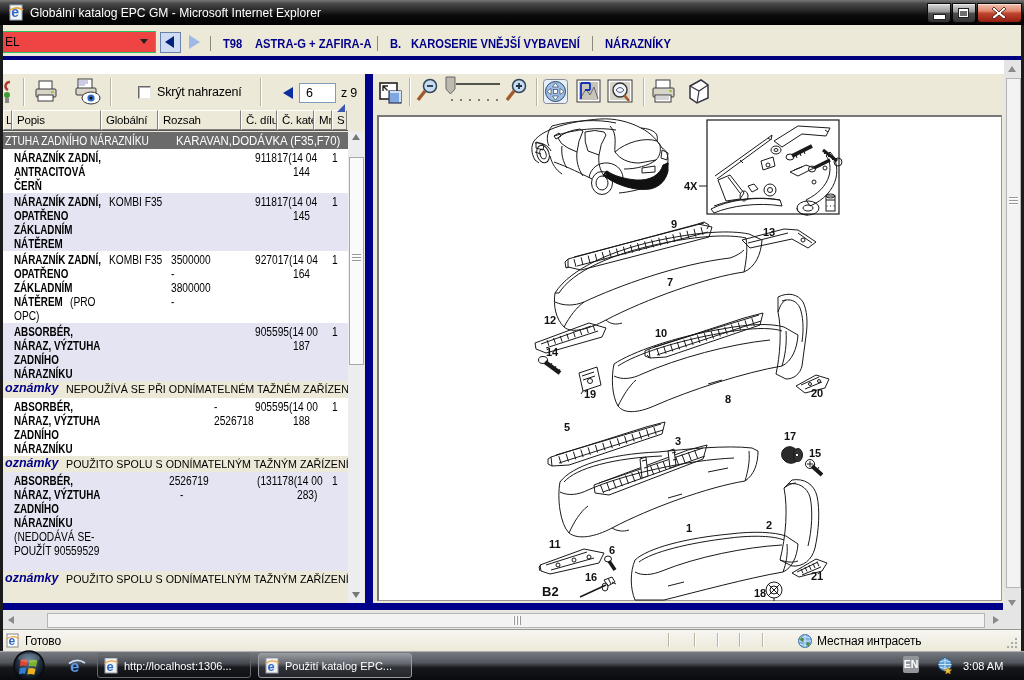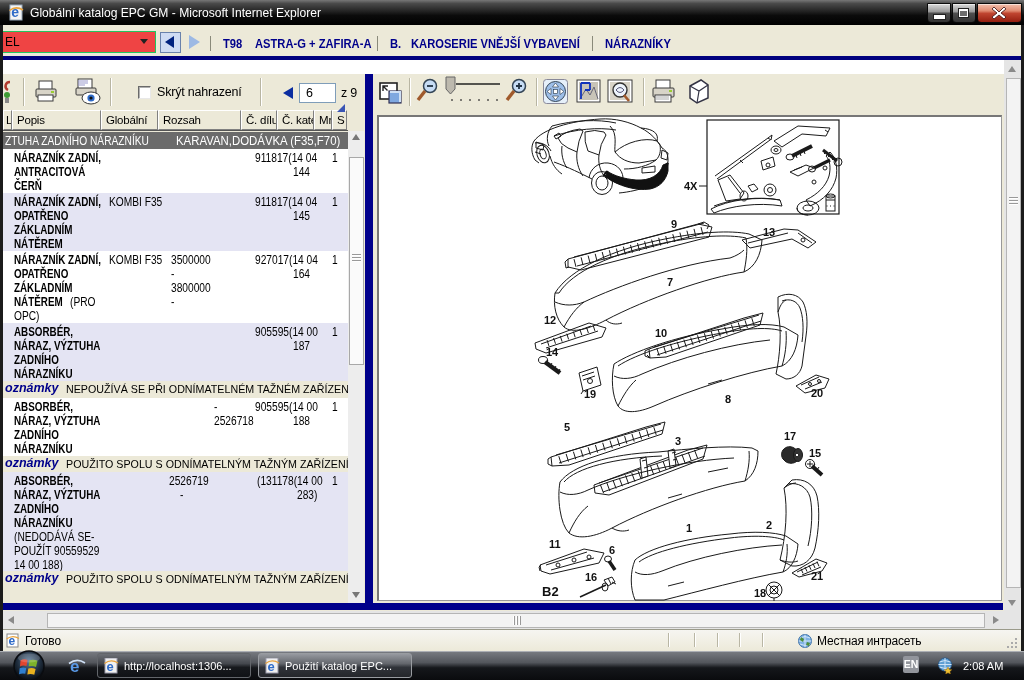--- a/index.html
+++ b/index.html
@@ -295,23 +295,20 @@
         <b>ZADNÍHO</b>
       </div>
   <div class="ln" style="top:44px">
         <b>NÁRAZNÍKU</b>
       </div>
   <div class="ln" style="top:58px">
         <span style="position:absolute;left:11px">(NEDODÁVÁ SE-</span>
       </div>
   <div class="ln" style="top:72px">
         <span style="position:absolute;left:11px">POUŽÍT 90559529</span>
-      </div>
-  <div class="ln" style="top:86px">
-        <span style="position:absolute;left:11px">14 00 188)</span>
       </div>
  </div>
  <div class="note" style="top:440px;height:17px">
       <i>oznámky</i>
       <s>POUŽITO SPOLU S ODNÍMATELNÝM TAŽNÝM ZAŘÍZENÍ</s>
     </div>
 </div>
 
 <div class="a" id="lsb">
  <div class="a tri-u" style="left:4px;top:3px"></div>
@@ -638,13 +635,13 @@
       <path d="M0.5 5.5 Q7 0.5 14 5" stroke="#E8A33D" stroke-width="1.3" fill="none"></path>
     </svg>
  <span>Použití katalog EPC...</span>
 </div>
 <div class="a" id="en">EN</div>
 <svg class="a" style="left:937px;top:657px" width="17" height="17" viewBox="0 0 17 17">
  <circle cx="8" cy="7.5" r="6.5" fill="#5E9FD4" stroke="#2a5a8a"></circle>
  <path d="M2.5 5 q5.5 -3 11 0 M2.5 10 q5.5 3 11 0 M8 1 v13 M1.5 7.5 h13" stroke="#cfe4f7" stroke-width="1" fill="none"></path>
  <path d="M11 10 l1.2 2.4 2.6 .3 -1.9 1.8 .5 2.5 -2.4 -1.2 -2.3 1.2 .4 -2.5 -1.9 -1.8 2.6 -.3 Z" fill="#F0C030" stroke="#a07010" stroke-width="0.5"></path>
 </svg>
-<div class="a" id="clock">2:08 AM</div>
+<div class="a" id="clock">3:08 AM</div>
 
 </body></html>

